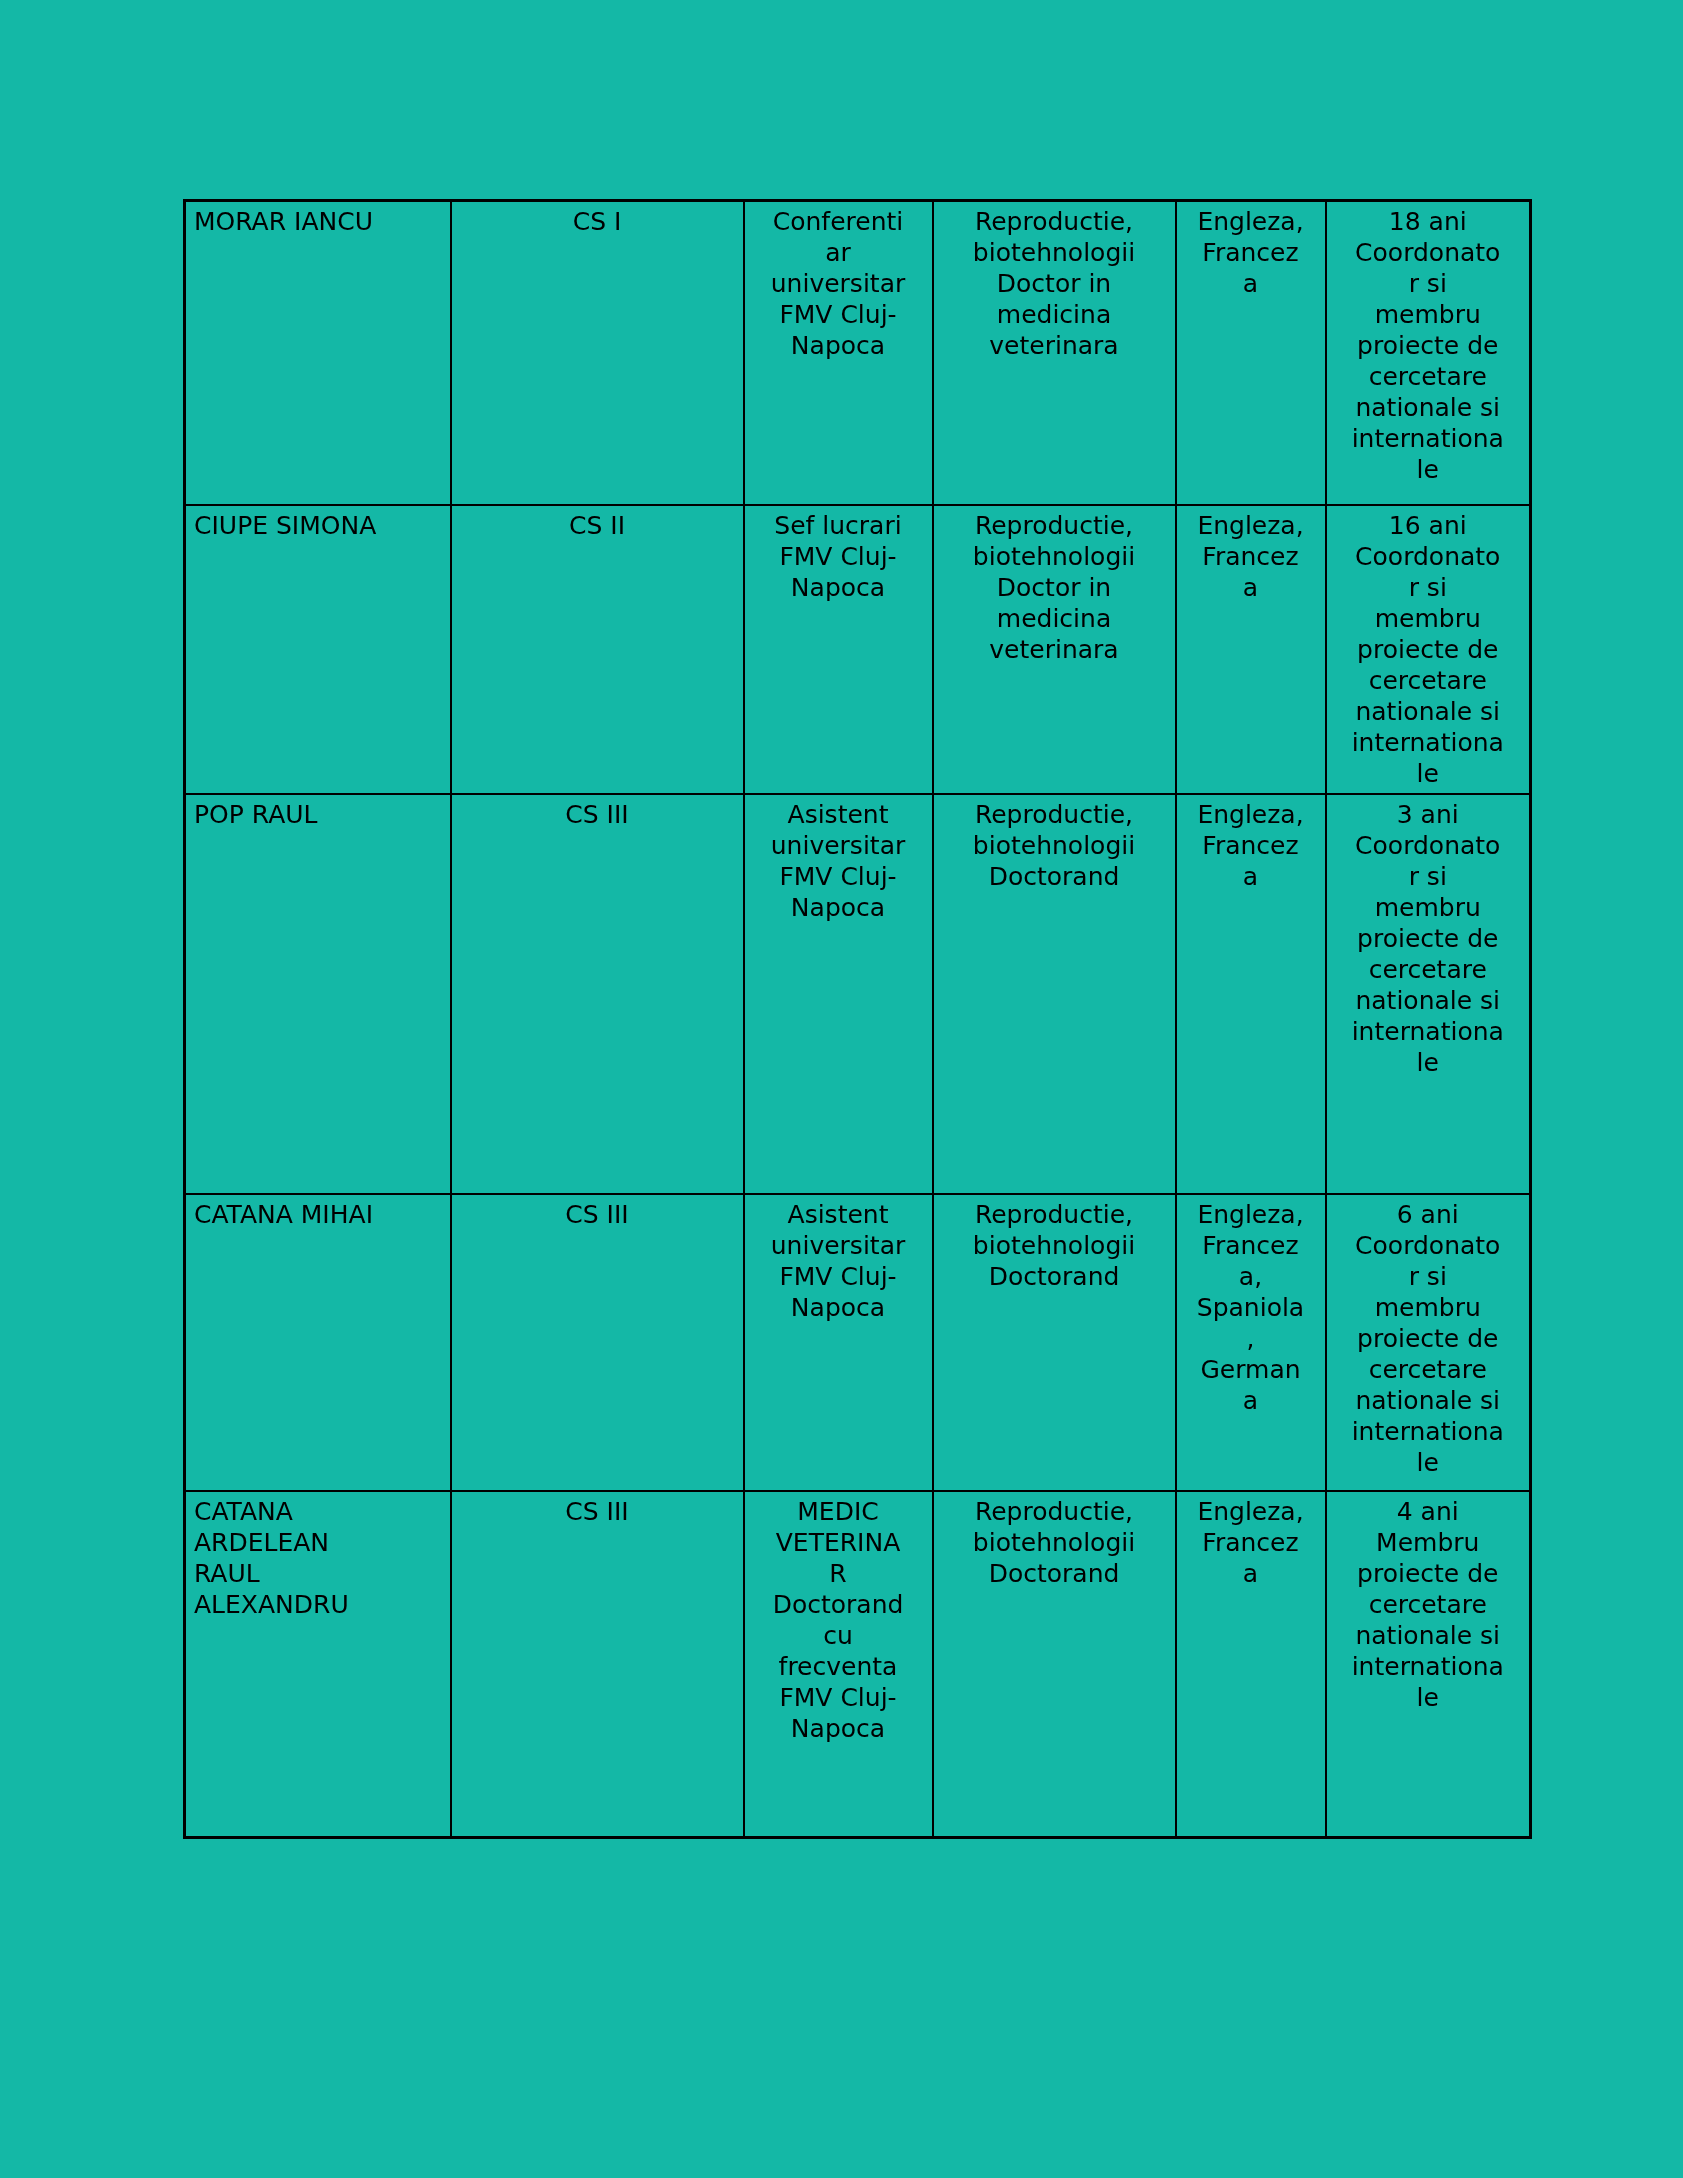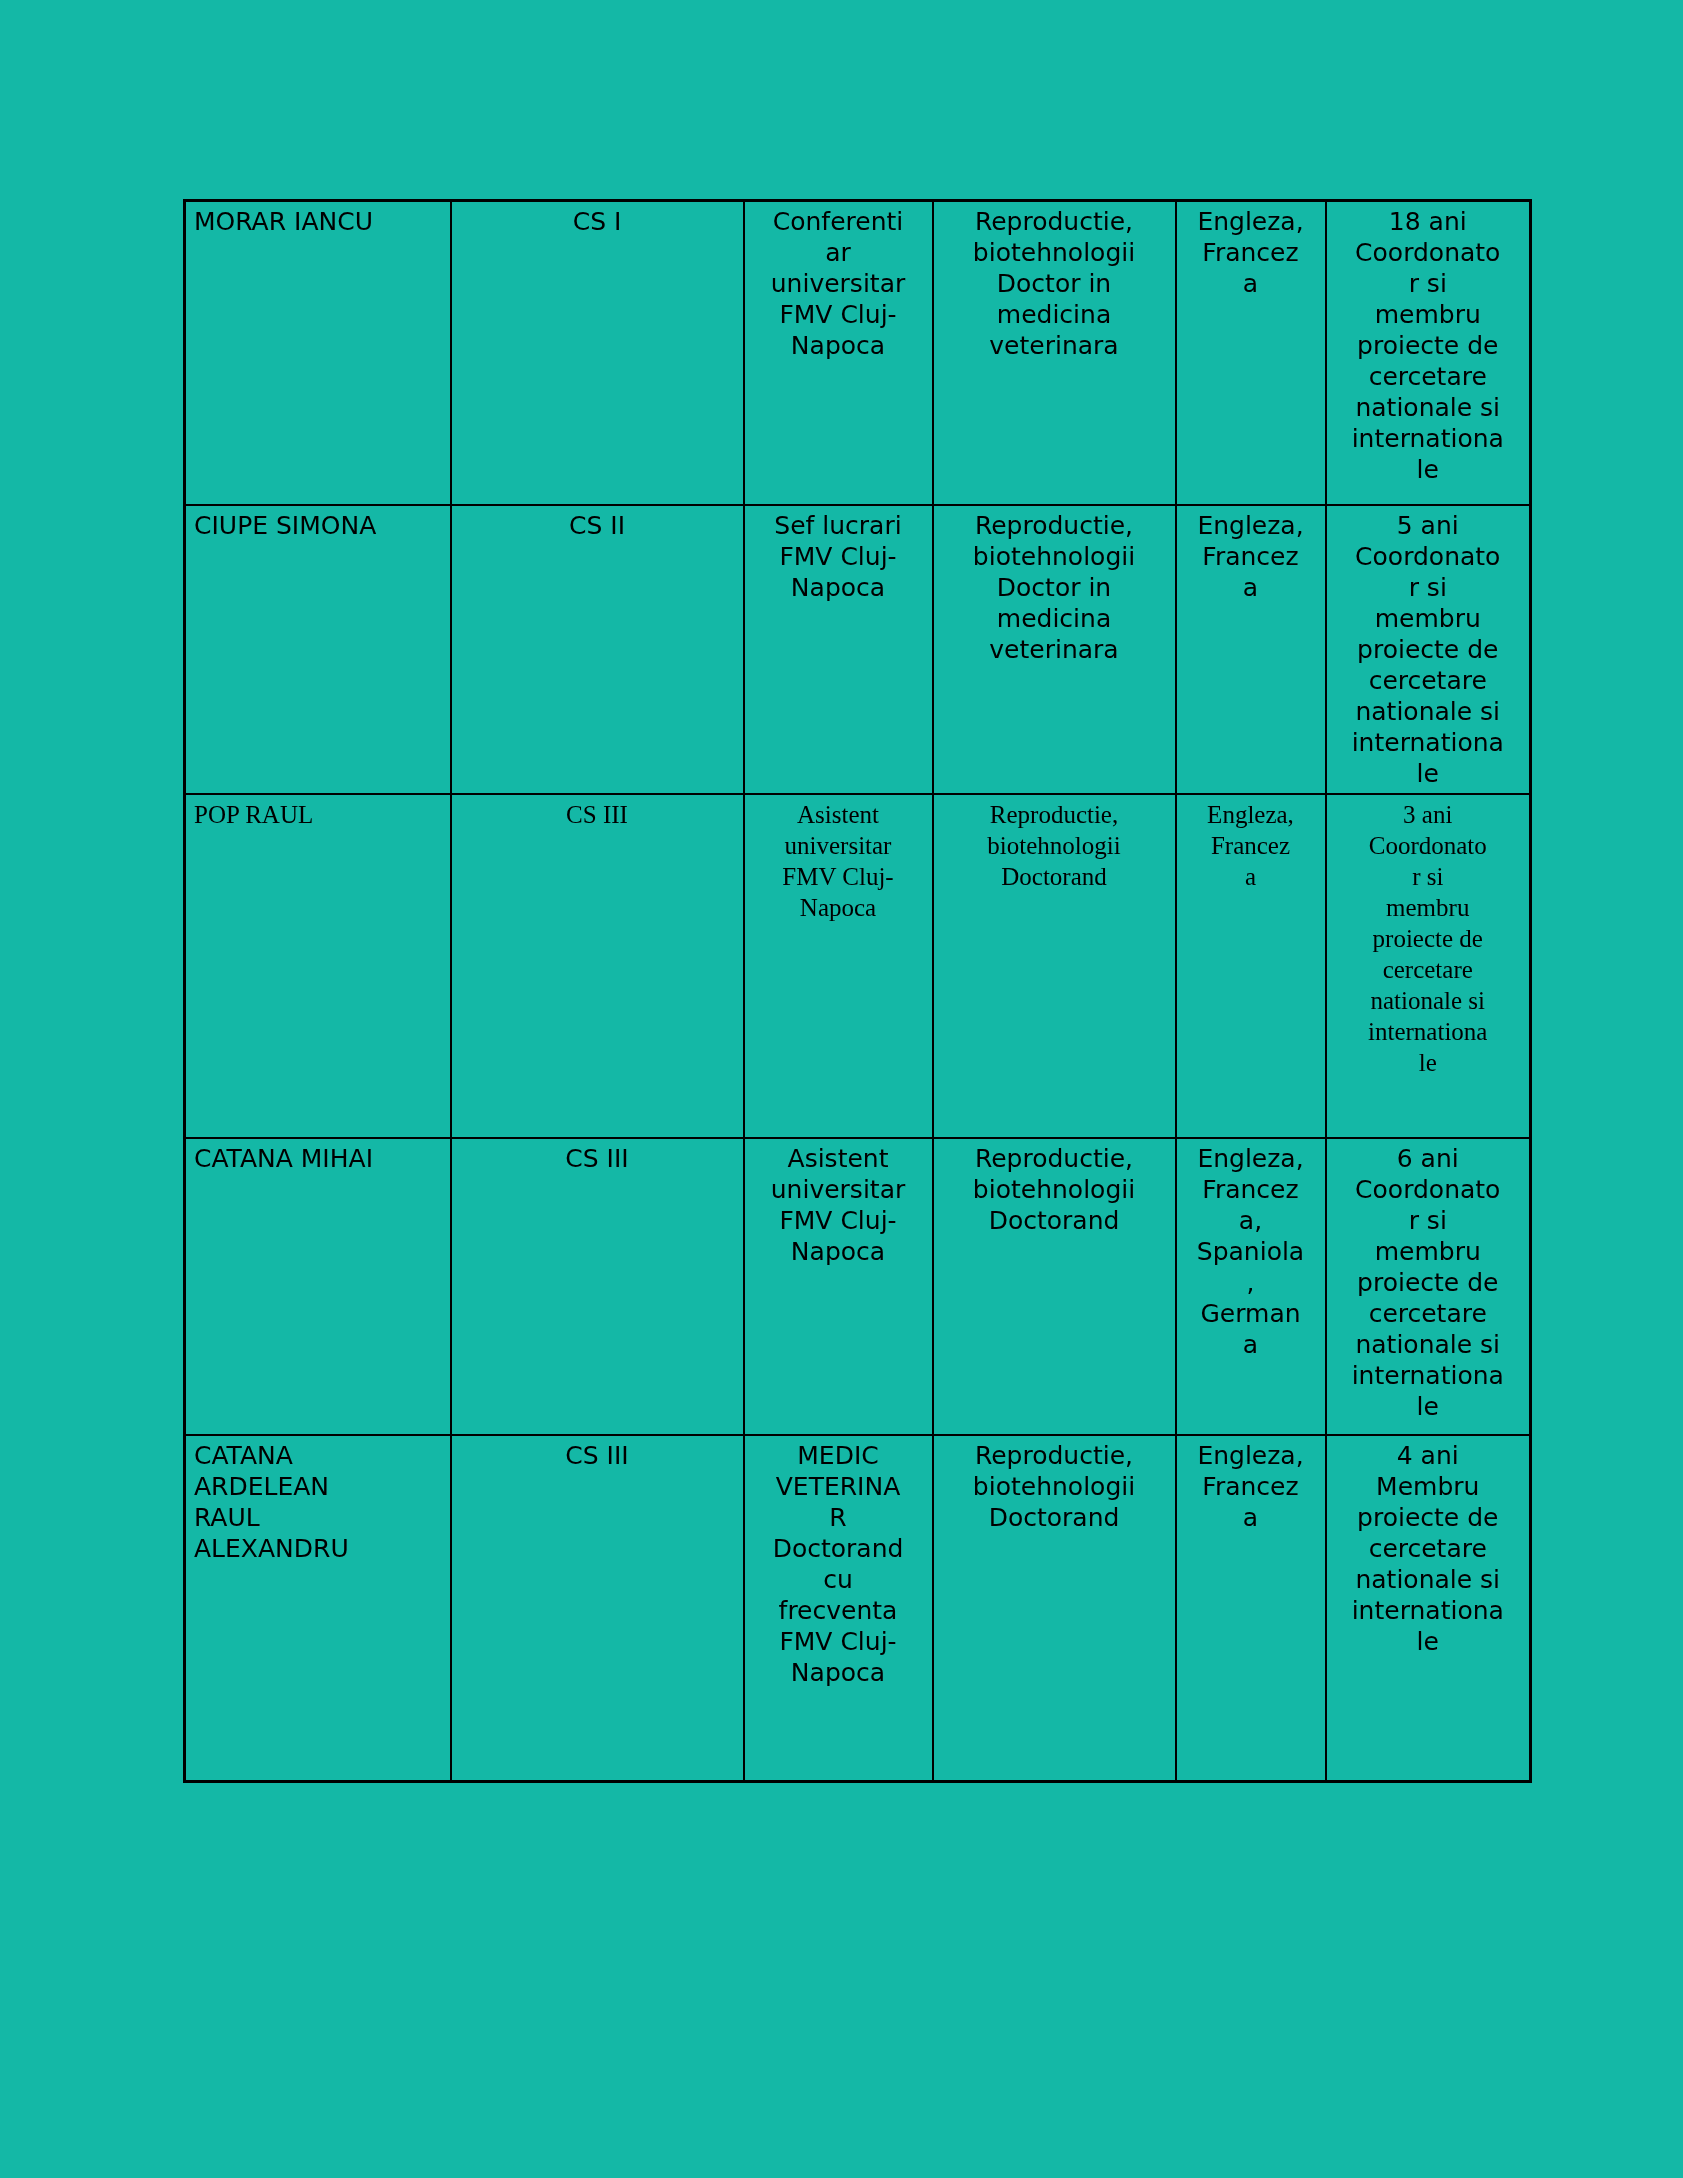--- a/index.html
+++ b/index.html
@@ -30,21 +30,21 @@
     padding: 4px 8px;
     font-size: 25px;
     line-height: 31px;
     white-space: pre-line;
     overflow: hidden;
   }
   td.al { text-align: left; padding-left: 10px; }
   td.ac { text-align: center; }
   tr.r0 { height: 304px; }
   tr.r1 { height: 256px; }
-  tr.r2 { height: 344px; font-family: Liberation Serif, serif; }
+  tr.r2 { height: 400px; }
   tr.r3 { height: 297px; }
   tr.r4 { height: 347px; }
   tr.r5 { height: 231px; }
 </style>
 </head>
 <body>
 
 <div class="page">
   <table class="doc-table">
     <colgroup>
@@ -89,21 +89,21 @@
 FMV Cluj-
 Napoca</td>
         <td class="ac">Reproductie,
 biotehnologii
 Doctor in
 medicina
 veterinara</td>
         <td class="ac">Engleza,
 Francez
 a</td>
-        <td class="ac">5 ani
+        <td class="ac">16 ani
 Coordonato
 r si
 membru
 proiecte de
 cercetare
 nationale si
 internationa
 le</td>
       </tr>
       <tr class="r2">

